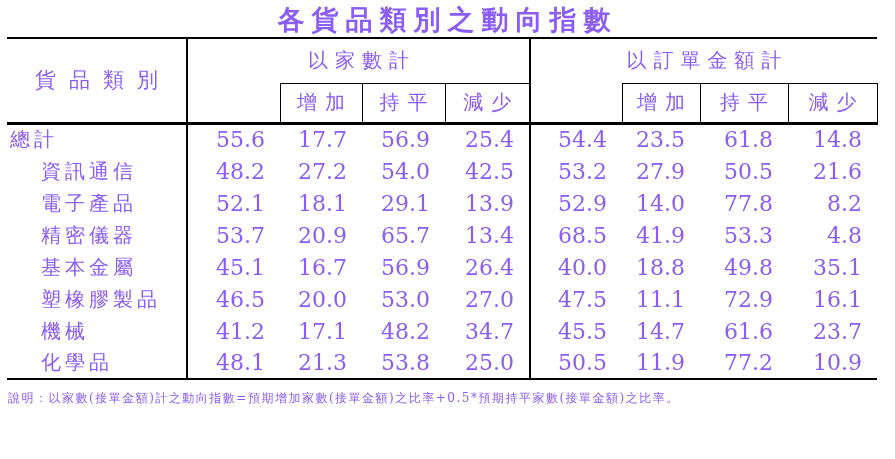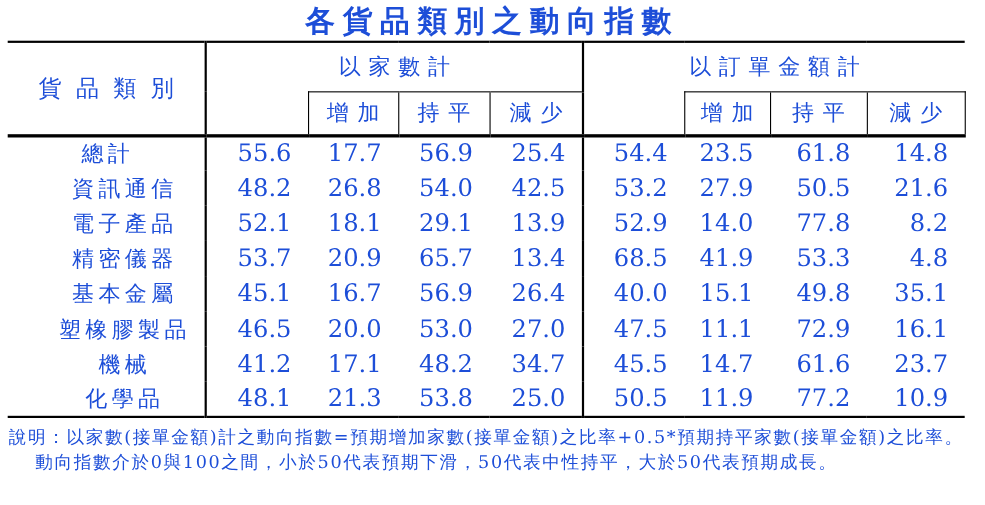--- a/index.html
+++ b/index.html
@@ -1,21 +1,21 @@
 <!DOCTYPE html>
 <html><head>
 <meta charset="utf-8">
 <style>
   html, body { margin: 0; padding: 0; background: #ffffff; }
   #canvas {
     position: relative;
     width: 895px;
     height: 459px;
     background: #ffffff;
-    color: #1d4ed8;
+    color: #8b5cf6;
     font-family: "DejaVu Serif", "Liberation Serif", serif;
     overflow: hidden;
   }
   .title {
     text-align: center;
     font-size: 27px;
     font-weight: bold;
     letter-spacing: 7px;
     padding-top: 3px;
     line-height: 34px;
@@ -68,36 +68,36 @@
     text-align: center;
     font-size: 20px;
     letter-spacing: 8px;
     padding-left: 8px;
   }
   th.sub-box.g1-end { border-right: 2.5px solid #000; }
   th.sub-box.g2-end { border-right: 1.5px solid #000; }
   tbody td.cat {
     font-size: 20px;
     letter-spacing: 4px;
-    text-align: center;
+    text-align: left;
     padding-left: 3px;
     vertical-align: middle;
     border-right: 2.5px solid #000;
   }
   tbody td.cat.indent { padding-left: 34px; }
   tbody td.num {
     font-size: 22px;
     text-align: right;
     padding-right: 15px;
     vertical-align: middle;
   }
   tbody td.num.sep { border-right: 2.5px solid #000; margin-top: 13px; }
   .note {
     margin: 7px 0 0 8px;
-    font-size: 16px;
+    font-size: 12px;
     letter-spacing: 1.5px;
     line-height: 22px;
   }
   .note .line2 { padding-left: 24px; }
 </style>
 </head>
 <body>
 
 <div id="canvas">
 
@@ -140,21 +140,21 @@
         <td class="num">56.9</td>
         <td class="num sep">25.4</td>
         <td class="num">54.4</td>
         <td class="num">23.5</td>
         <td class="num">61.8</td>
         <td class="num">14.8</td>
       </tr>
       <tr>
         <td class="cat indent">資訊通信</td>
         <td class="num">48.2</td>
-        <td class="num">26.8</td>
+        <td class="num">27.2</td>
         <td class="num">54.0</td>
         <td class="num sep">42.5</td>
         <td class="num">53.2</td>
         <td class="num">27.9</td>
         <td class="num">50.5</td>
         <td class="num">21.6</td>
       </tr>
       <tr>
         <td class="cat indent">電子產品</td>
         <td class="num">52.1</td>
@@ -177,21 +177,21 @@
         <td class="num">53.3</td>
         <td class="num">4.8</td>
       </tr>
       <tr>
         <td class="cat indent">基本金屬</td>
         <td class="num">45.1</td>
         <td class="num">16.7</td>
         <td class="num">56.9</td>
         <td class="num sep">26.4</td>
         <td class="num">40.0</td>
-        <td class="num">15.1</td>
+        <td class="num">18.8</td>
         <td class="num">49.8</td>
         <td class="num">35.1</td>
       </tr>
       <tr>
         <td class="cat indent">塑橡膠製品</td>
         <td class="num">46.5</td>
         <td class="num">20.0</td>
         <td class="num">53.0</td>
         <td class="num sep">27.0</td>
         <td class="num">47.5</td>
@@ -219,16 +219,15 @@
         <td class="num">50.5</td>
         <td class="num">11.9</td>
         <td class="num">77.2</td>
         <td class="num">10.9</td>
       </tr>
     </tbody>
   </table>
 
   <div class="note">
     <div class="line1">說明：以家數(接單金額)計之動向指數=預期增加家數(接單金額)之比率+0.5*預期持平家數(接單金額)之比率。</div>
-    <div class="line2">動向指數介於0與100之間，小於50代表預期下滑，50代表中性持平，大於50代表預期成長。</div>
   </div>
 
 </div>
 
 </body></html>

